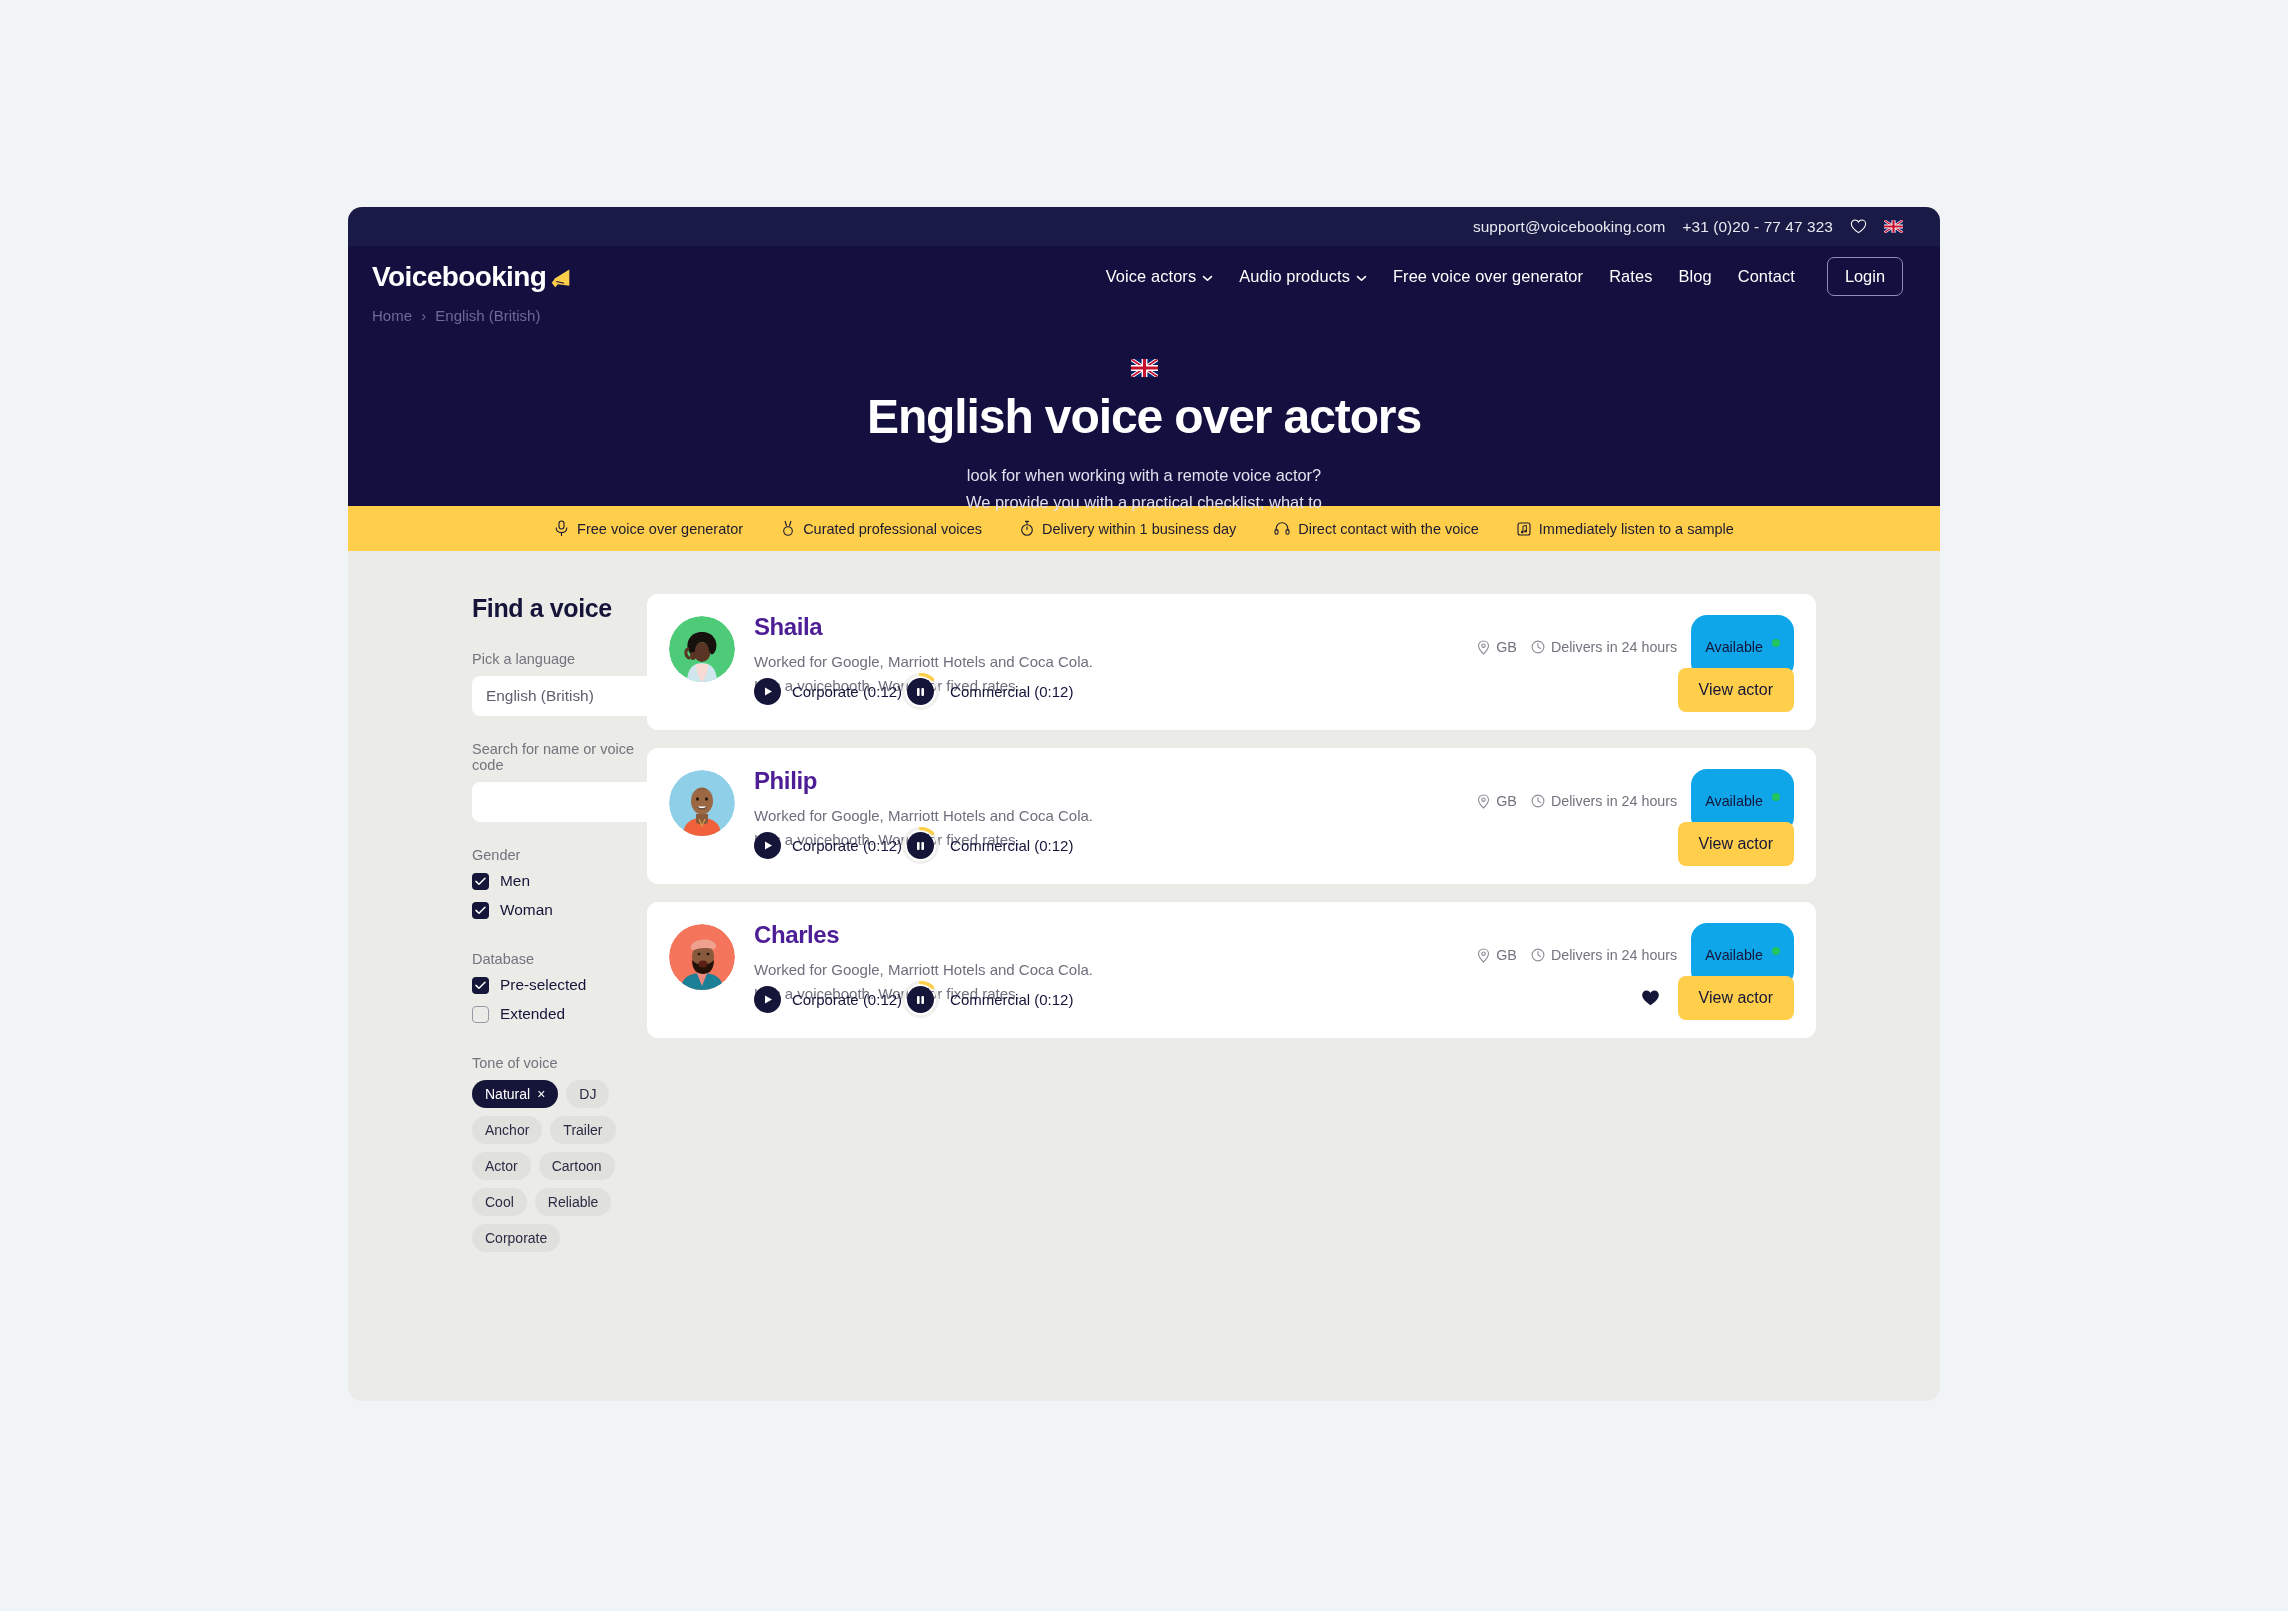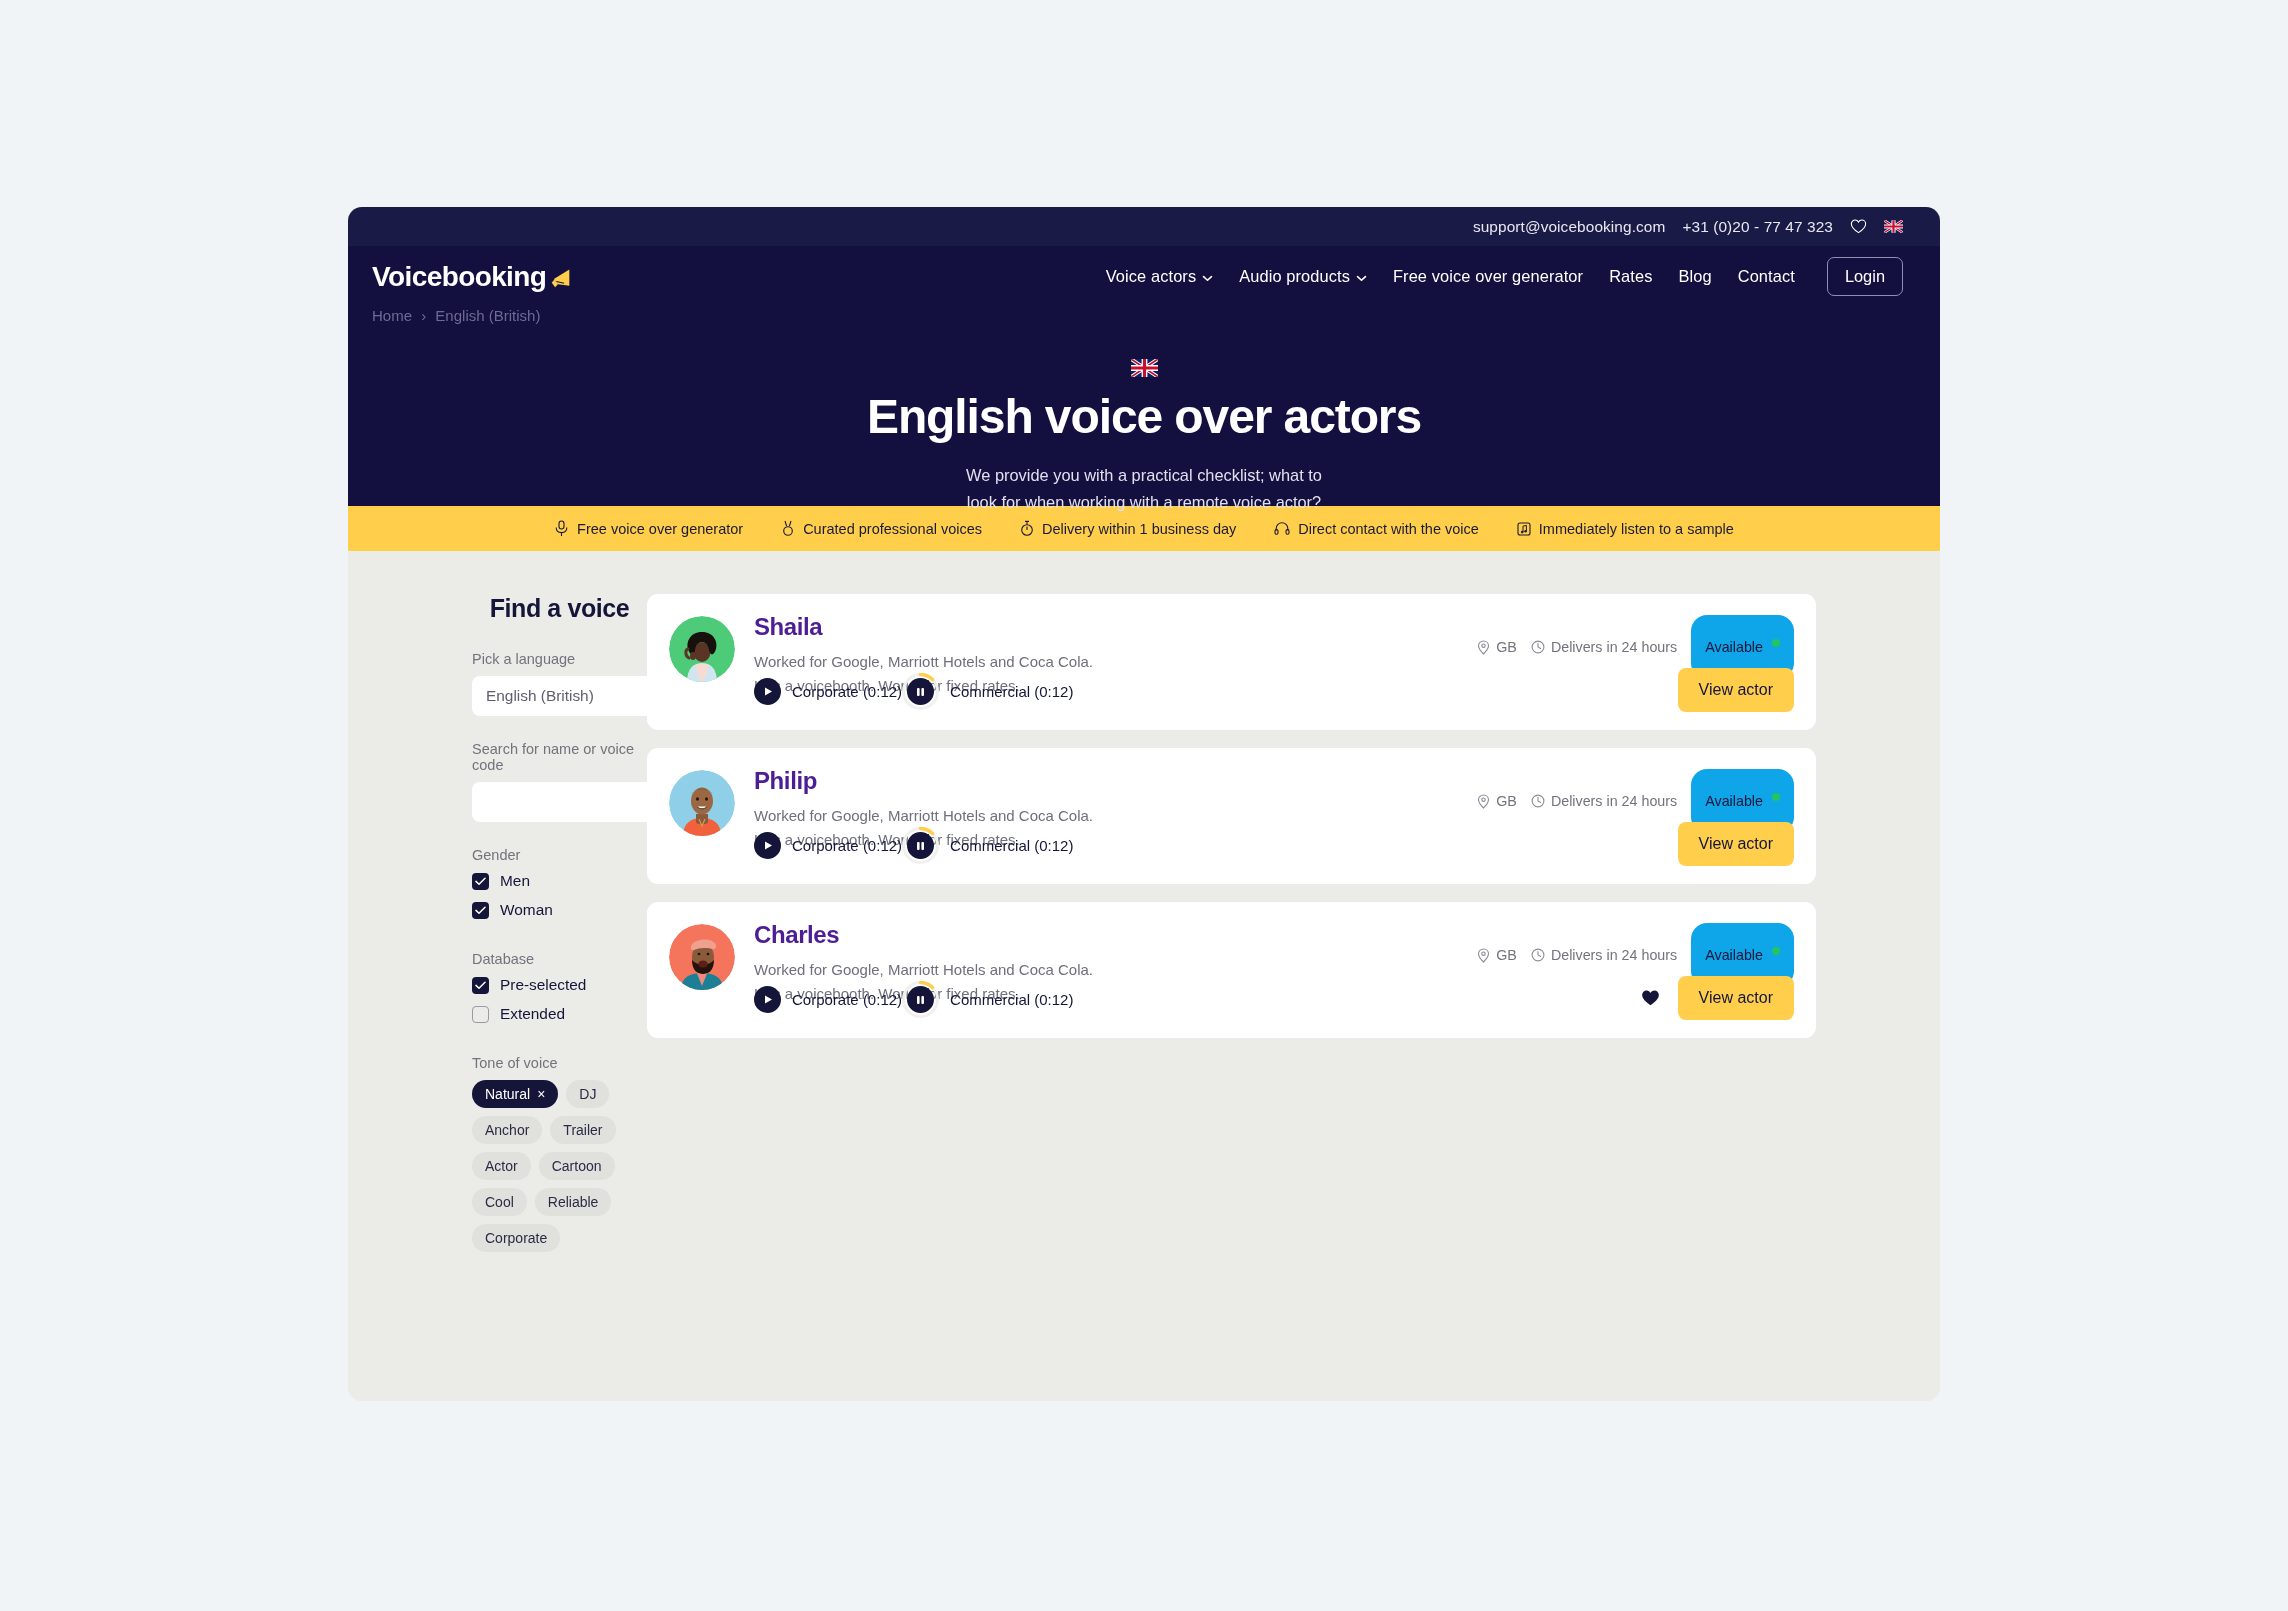--- a/index.html
+++ b/index.html
@@ -124,21 +124,21 @@
     background: #ebebe7;
     display: flex;
     padding: 43px 0 0 0;
     height: 100%;
   }
 
   
   .sidebar { width: 299px; padding-left: 124px; flex-shrink: 0; }
   .sb-title {
     font-size: 25px; font-weight: 700; color: #15153a;
-    letter-spacing: -0.4px; margin-bottom: 28px; text-align: center;
+    letter-spacing: -0.4px; margin-bottom: 28px;
   }
   .sb-label {
     font-size: 14.5px; color: #73737e; margin-bottom: 9px;
   }
   .select-box {
     width: 211px; height: 40px;
     background: #ffffff; border-radius: 8px;
     display: flex; align-items: center; justify-content: space-between;
     padding: 0 14px;
     font-size: 15.4px; color: #5e5e6e;
@@ -318,22 +318,22 @@
       <div class="hero-inner">
         <svg class="hero-flag" viewBox="0 0 60 40">
           <rect width="60" height="40" fill="#012169"></rect>
           <path d="M0,0 60,40 M60,0 0,40" stroke="#fff" stroke-width="8"></path>
           <path d="M0,0 60,40 M60,0 0,40" stroke="#C8102E" stroke-width="4"></path>
           <path d="M30,0 V40 M0,20 H60" stroke="#fff" stroke-width="13"></path>
           <path d="M30,0 V40 M0,20 H60" stroke="#C8102E" stroke-width="7"></path>
         </svg>
         <h1 class="hero-title">English voice over actors</h1>
         <div class="hero-sub">
+          <div>look for when working with a remote voice actor?</div>
           <div>We provide you with a practical checklist; what to</div>
-          <div>look for when working with a remote voice actor?</div>
         </div>
       </div>
     </div>
 
     <div class="features">
       <div class="feature">
         <svg width="15" height="17" viewBox="0 0 15 17">
           <rect x="5" y="1" width="5" height="8" rx="2.5" fill="none" stroke="#1b1b33" stroke-width="1.1"></rect>
           <path d="M2.2 7.5 C2.2 11 4.4 12.6 7.5 12.6 C10.6 12.6 12.8 11 12.8 7.5" fill="none" stroke="#1b1b33" stroke-width="1.1"></path>
           <path d="M7.5 12.8 V16" stroke="#1b1b33" stroke-width="1.1"></path>

